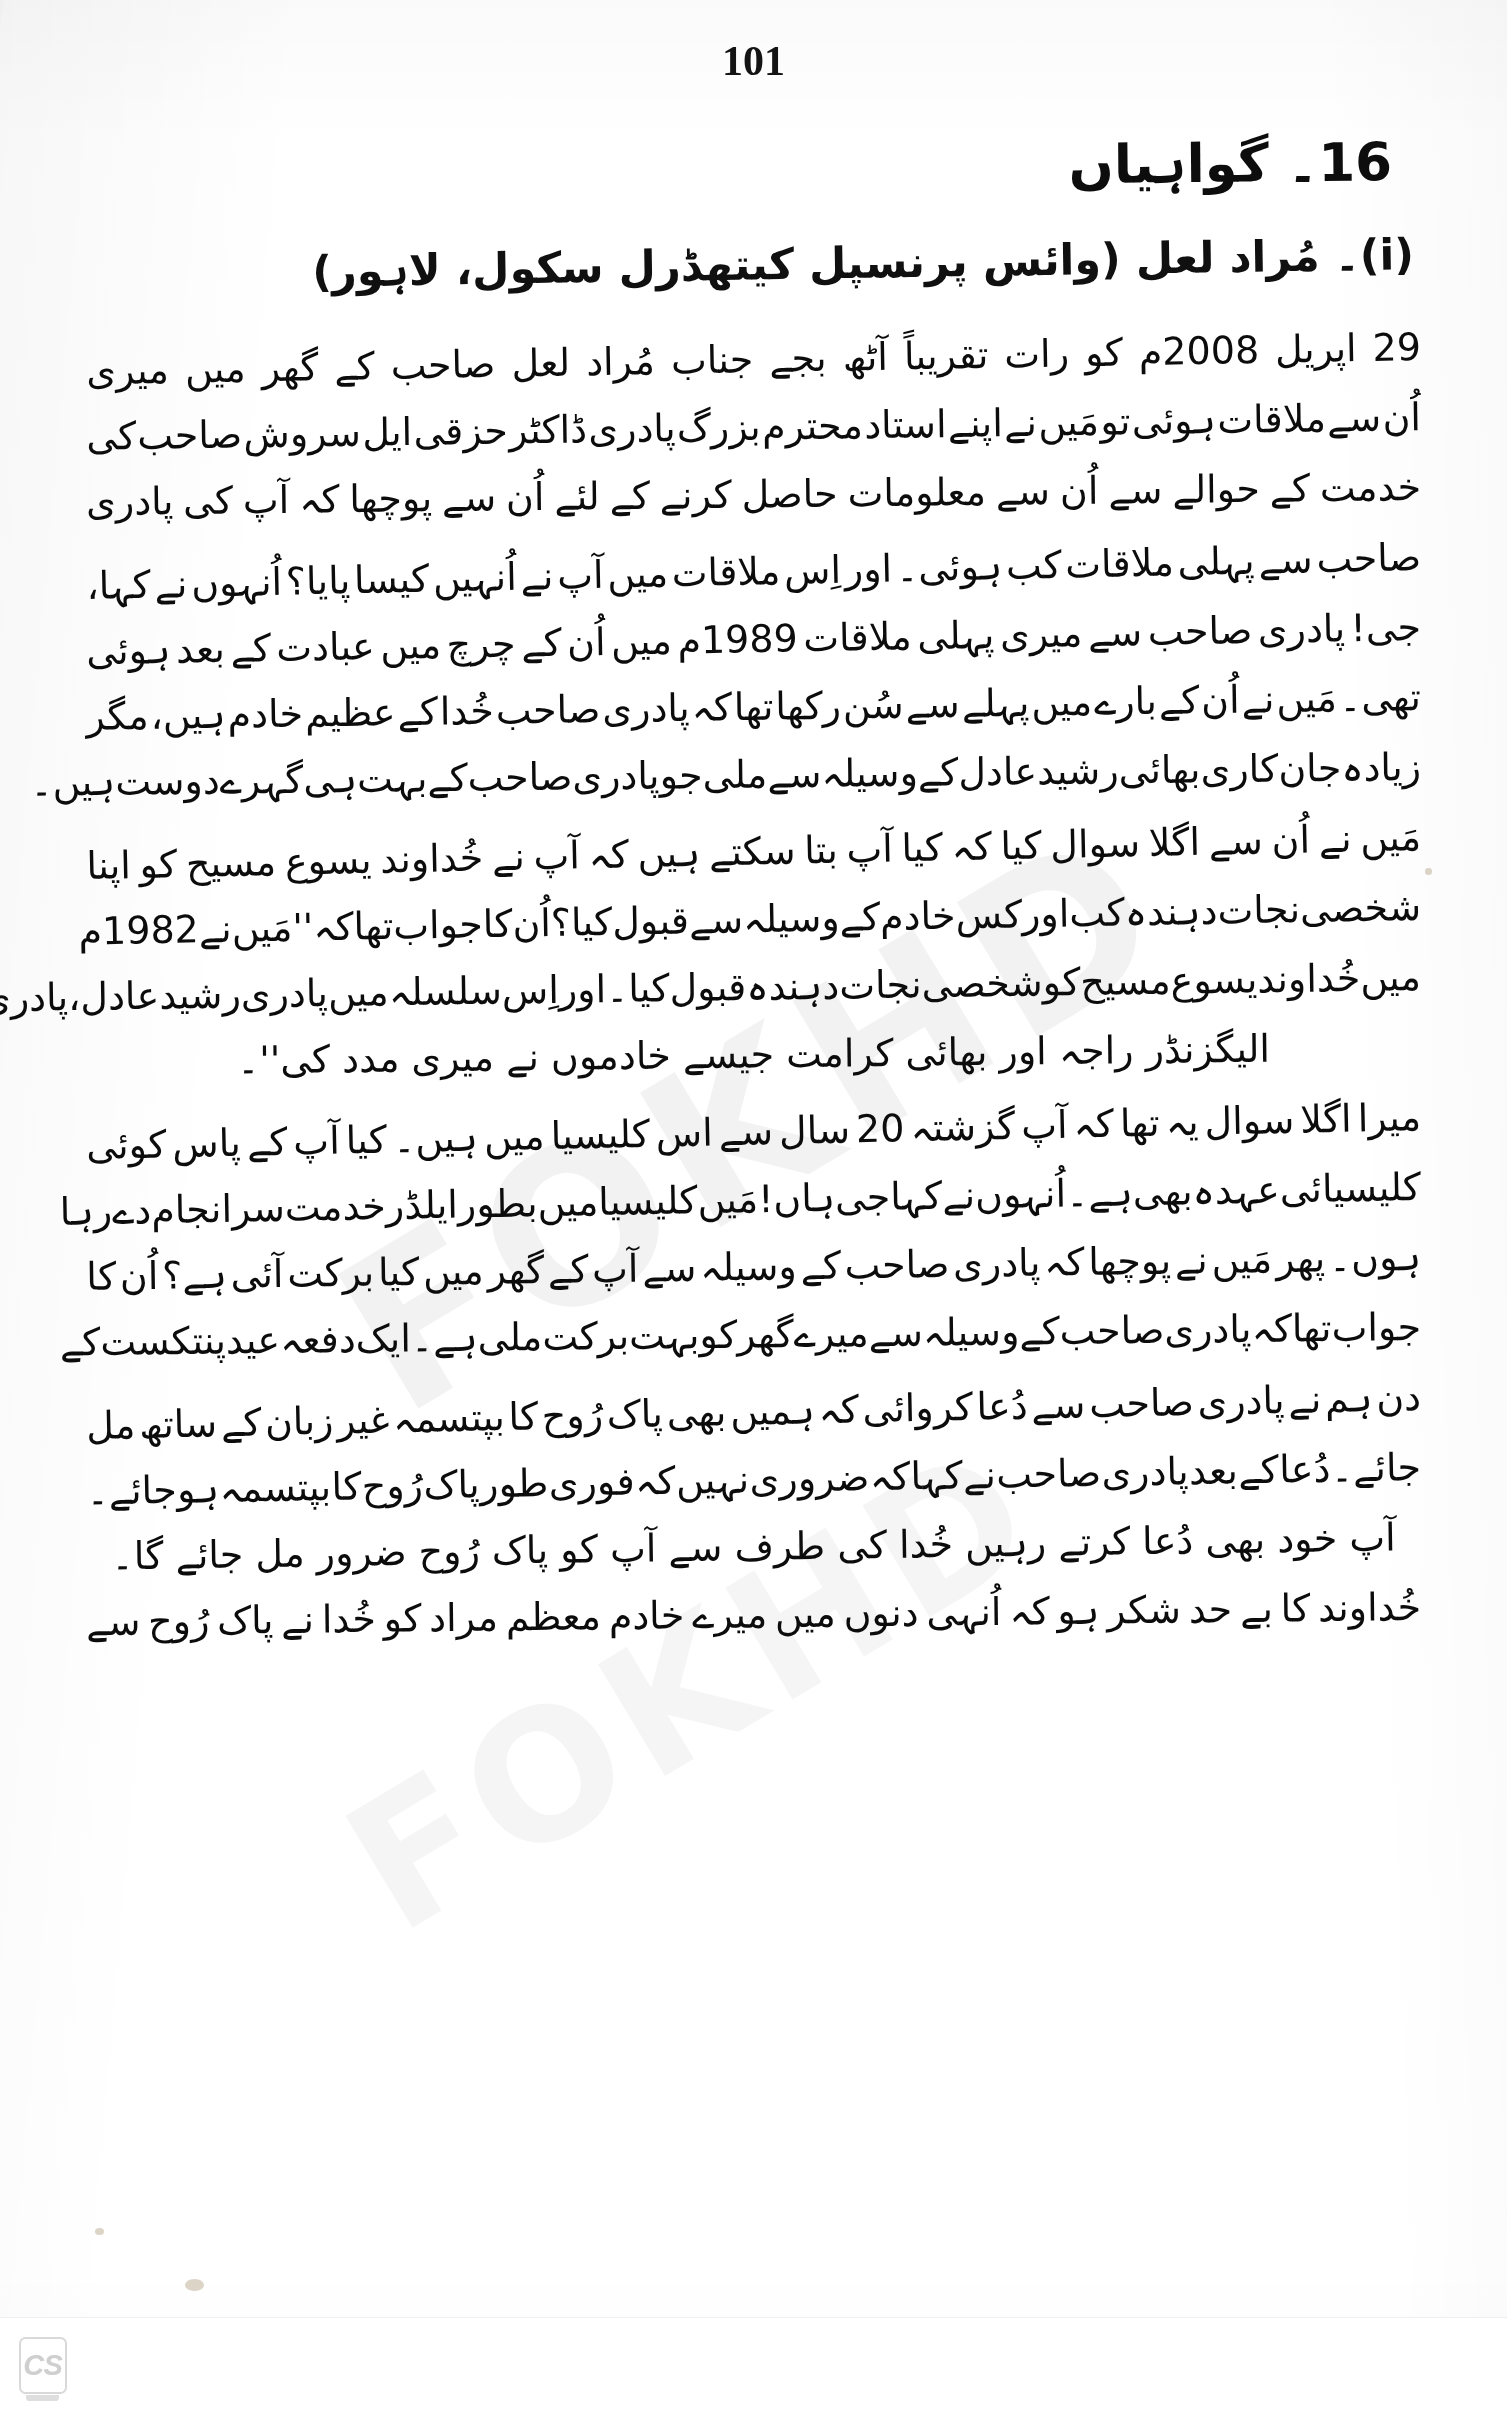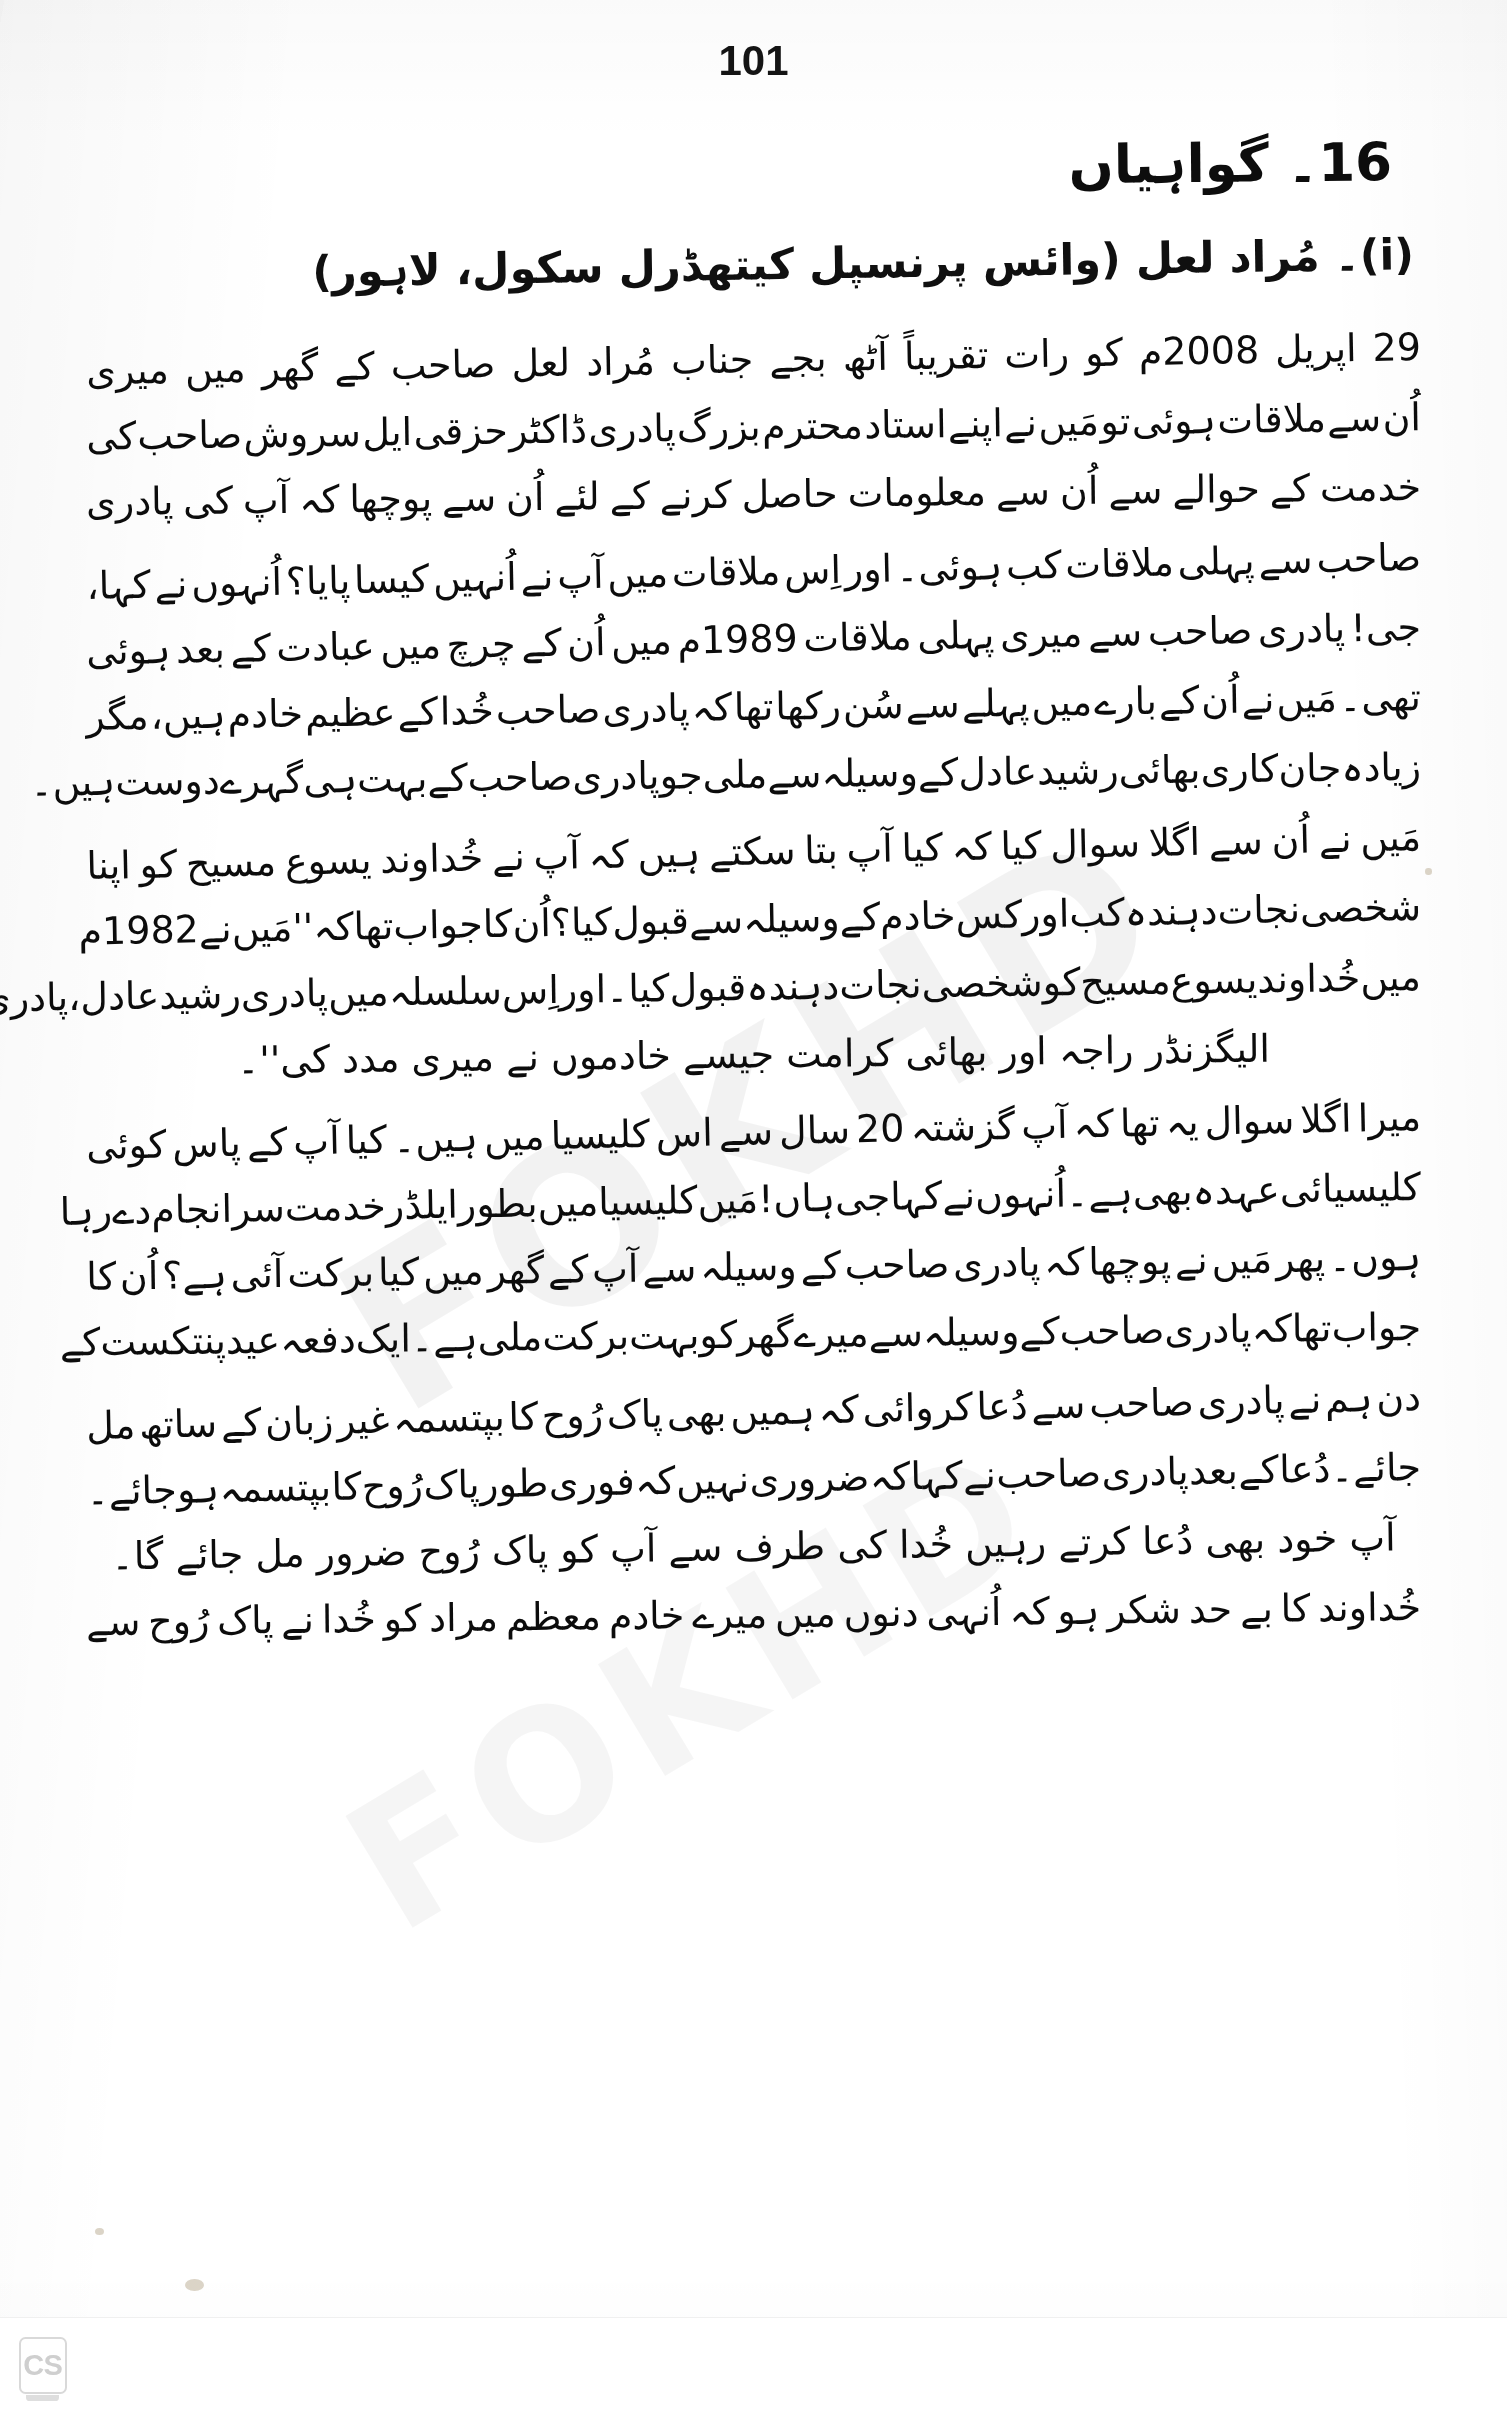--- a/index.html
+++ b/index.html
@@ -65,21 +65,21 @@
     direction: ltr;
   }
 
   
   .page-number {
     position: absolute;
     top: 37px;
     left: 0;
     right: 0;
     text-align: center;
-    font-family: Liberation Sans, sans-serif;
+    font-family: Liberation Serif, serif;
     font-size: 42px;
     font-weight: 600;
     color: #141414;
     direction: ltr;
   }
 
   
   .content {
     position: absolute;
     top: 122px;
@@ -160,20 +160,21 @@
     right: 0;
     bottom: 0;
     height: 95px;
     background: #ffffff;
     border-top: 0.7px solid #f0f0f0;
     display: flex;
     align-items: center;
     direction: ltr;
     padding-left: 18.7px;
     gap: 19px;
+    font-style: italic;
   }
   .cs-logo {
     width: 44px;
     height: 53px;
     border-radius: 6.5px;
     border: 2.9px solid #d9d9d9;
     color: #cfcfcf;
     font-family: "Liberation Sans", sans-serif;
     font-weight: 700;
     font-size: 29px;

